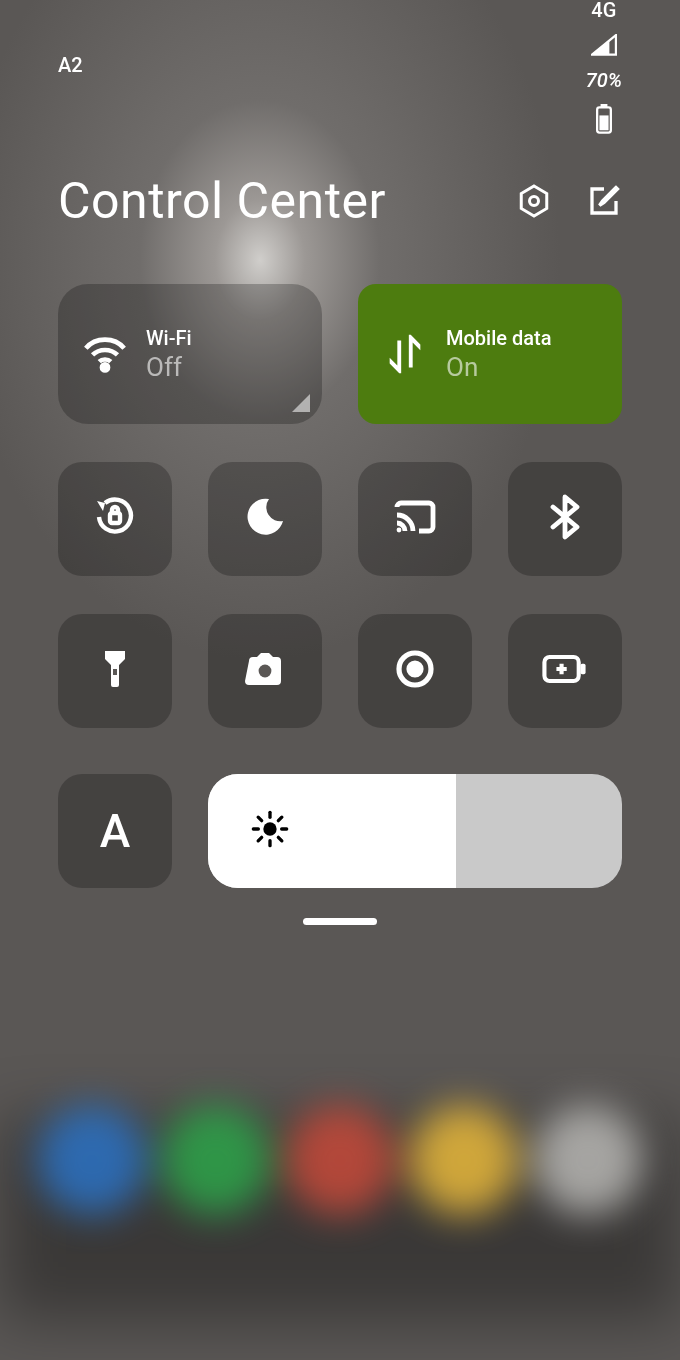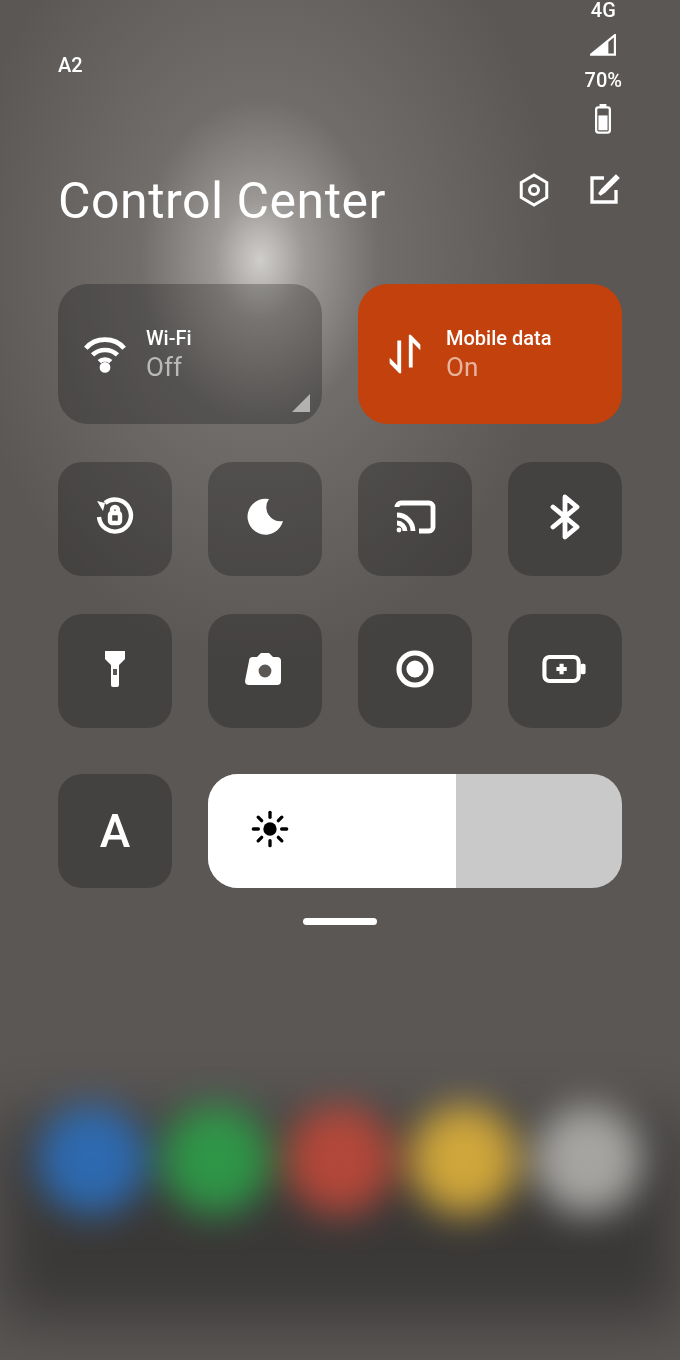--- a/index.html
+++ b/index.html
@@ -24,21 +24,21 @@
   .status-left { flex: 1; }
   .status-right { display: flex; align-items: center; gap: 12px; flex-direction: column; }
   .signal-icon { width: 26px; height: 22px; }
   .battery-icon { width: 16px; height: 28px; }
 
   
   .header {
     position: absolute;
     top: 172px; left: 58px; right: 58px;
     display: flex;
-    align-items: flex-start;
+    align-items: center;
     gap: 38px;
   }
   .header-title {
     flex: 1;
     font-size: 50px;
     font-weight: 400;
     letter-spacing: 0.5px;
   }
   .header-icons { display: flex; gap: 34px; align-items: center; }
   .header-icon { width: 36px; height: 36px; display:flex; align-items:center; justify-content:center; }
@@ -55,21 +55,21 @@
     flex: 1;
     height: 140px;
     border-radius: 30px;
     background: rgba(0,0,0,0.24);
     display: flex;
     align-items: center;
     padding: 0 24px;
     gap: 18px;
     position: relative;
   }
-  .tile-large.active { background: #c2410c; }
+  .tile-large.active { background: #4d7c0f; border-radius: 18px; }
   .tile-large .icon-box { width: 46px; height: 46px; display:flex; align-items:center; justify-content:center; flex-shrink:0; }
   .tile-large .text-box { display:flex; flex-direction:column; gap:2px; }
   .tile-large .tile-label { font-size: 20px; font-weight: 500; color:#fff; }
   .tile-large .tile-status { font-size: 26px; color: rgba(255,255,255,0.6); }
   .corner-tri {
     position:absolute; bottom:12px; right:12px;
     width:0; height:0; border-style:solid;
     border-width: 0 0 18px 18px;
     border-color: transparent transparent rgba(255,255,255,0.55) transparent;
   }
@@ -138,21 +138,21 @@
 <div class="status-bar">
   <div class="status-left">A2</div>
   <div class="status-right">
     <span>4G</span>
     <span class="signal-icon">
       <svg viewBox="0 0 24 20">
           <path d="M1 19 L23 19 L23 1 Z" fill="none" stroke="#fff" stroke-width="2"></path>
           <path d="M1 19 L17 19 L17 6 Z" fill="#fff"></path>
         </svg>
     </span>
-    <span style="margin-left:0;">70%</span>
+    <span style="margin-left:0;font-style:italic;">70%</span>
     <span class="battery-icon">
       <svg viewBox="0 0 14 26">
           <rect x="4" y="0" width="6" height="3" fill="#fff"></rect>
           <rect x="1" y="3" width="12" height="22" rx="2" fill="none" stroke="#fff" stroke-width="2"></rect>
           <rect x="3" y="10" width="8" height="13" fill="#fff"></rect>
         </svg>
     </span>
   </div>
 </div>
 

